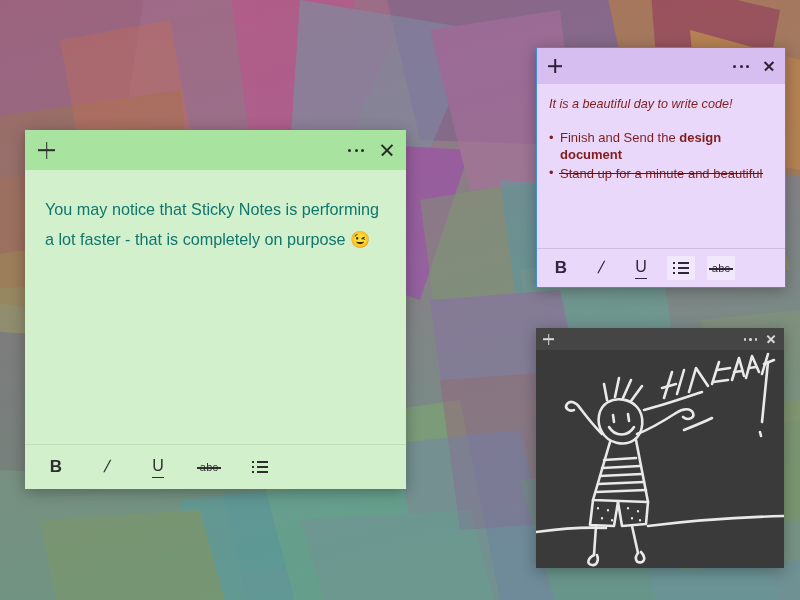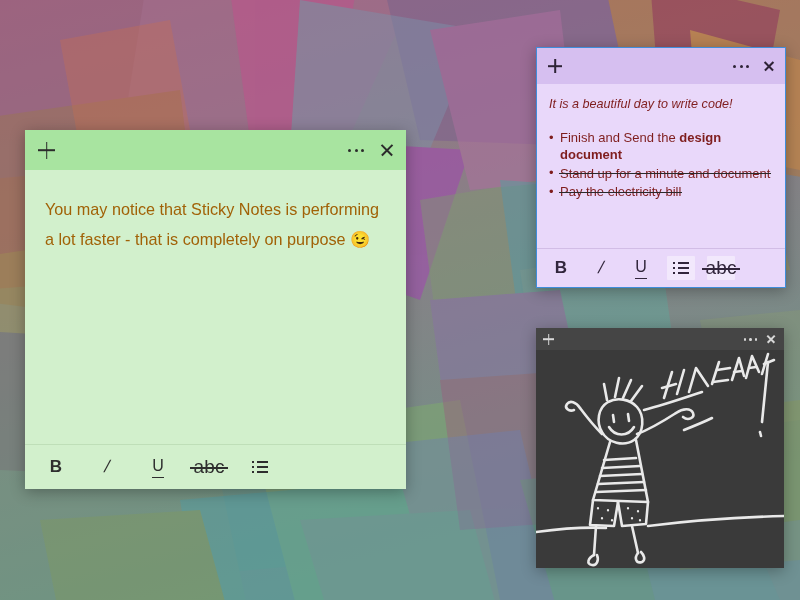--- a/index.html
+++ b/index.html
@@ -44,35 +44,35 @@
   
   .toolbar{display:flex;align-items:center;height:44px;flex:0 0 44px;
            padding:0 14px;gap:4px;}
   .tbtn{width:34px;height:30px;display:flex;align-items:center;justify-content:center;
         font-size:16px;cursor:default;border-radius:1px;margin-right:13px;}
   .tbtn.on{background:rgba(255,255,255,.42);}
   .tb-b{font-weight:bold;font-size:17px;}
   .tb-i{font-style:italic;font-size:17px;transform:skewX(-4deg);}
   .tb-u{position:relative;font-size:16px;}
   .tb-u u{text-decoration:none;border-bottom:1.4px solid currentColor;padding-bottom:2px;}
-  .tb-s{position:relative;font-size:19px;letter-spacing:.2px;}
+  .tb-s{position:relative;font-size:11px;letter-spacing:.2px;}
   .tb-s s{text-decoration:none;position:relative;}
   .tb-s s:after{content:"";position:absolute;left:-3px;right:-3px;top:52%;
                 height:1.3px;background:currentColor;}
   .tb-l{display:flex;flex-direction:column;gap:2.6px;}
   .tb-l span{display:flex;align-items:center;gap:3px;}
   .tb-l span em{width:2.4px;height:2.4px;background:currentColor;display:block;border-radius:0;}
   .tb-l span s{display:block;width:11px;height:1.6px;background:currentColor;}
 
   
   #note-green{left:25px;top:130px;width:381px;height:359px;}
   #note-green .note-header{background:#a8e4a0;color:#2b2b2b;}
   #note-green .note-body{background:#d2f0cc;}
   #note-green .toolbar{background:#d2f0cc;border-top:1px solid #bfdfb8;color:#2e2e2e;}
-  .g-text{padding:24px 20px 0 20px;color:#a16207;font-size:16.2px;line-height:30px;}
+  .g-text{padding:24px 20px 0 20px;color:#0f766e;font-size:16.2px;line-height:30px;}
   .g-text p{margin:0;}
   .g-text p.gap{margin-top:28px;}
 
   
   #note-purple{left:536px;top:47px;width:250px;height:241px;
                border:1.5px solid #3f8ddb;box-sizing:border-box;}
   #note-purple .note-header{background:#d6bff0;color:#2e2336;height:36px;flex:0 0 36px;
                             padding:0 10px 0 11px;}
   #note-purple .note-body{background:#e9d8fa;}
   #note-purple .toolbar{background:#e9d8fa;border-top:1px solid #d2bde6;color:#32263c;
@@ -225,24 +225,21 @@
     </span>
   </div>
   <div class="note-body">
     <div class="p-text">
       <p class="p-lead">It is a beautiful day to write code!</p>
       <ul class="p-list">
         <li>
           <span class="txt"><span>Finish and Send the </span><b>design document</b></span>
         </li>
         <li class="done">
-          <span class="txt">Stand up for a minute and document</span>
-        </li>
-        <li class="done">
-          <span class="txt">Pay the electricity bill</span>
+          <span class="txt">Stand up for a minute and beautiful</span>
         </li>
       </ul>
     </div>
   </div>
   <div class="toolbar">
     <span class="tbtn tb-b">B</span>
     <span class="tbtn tb-i">/</span>
     <span class="tbtn tb-u">
         <u>U</u>
       </span>

